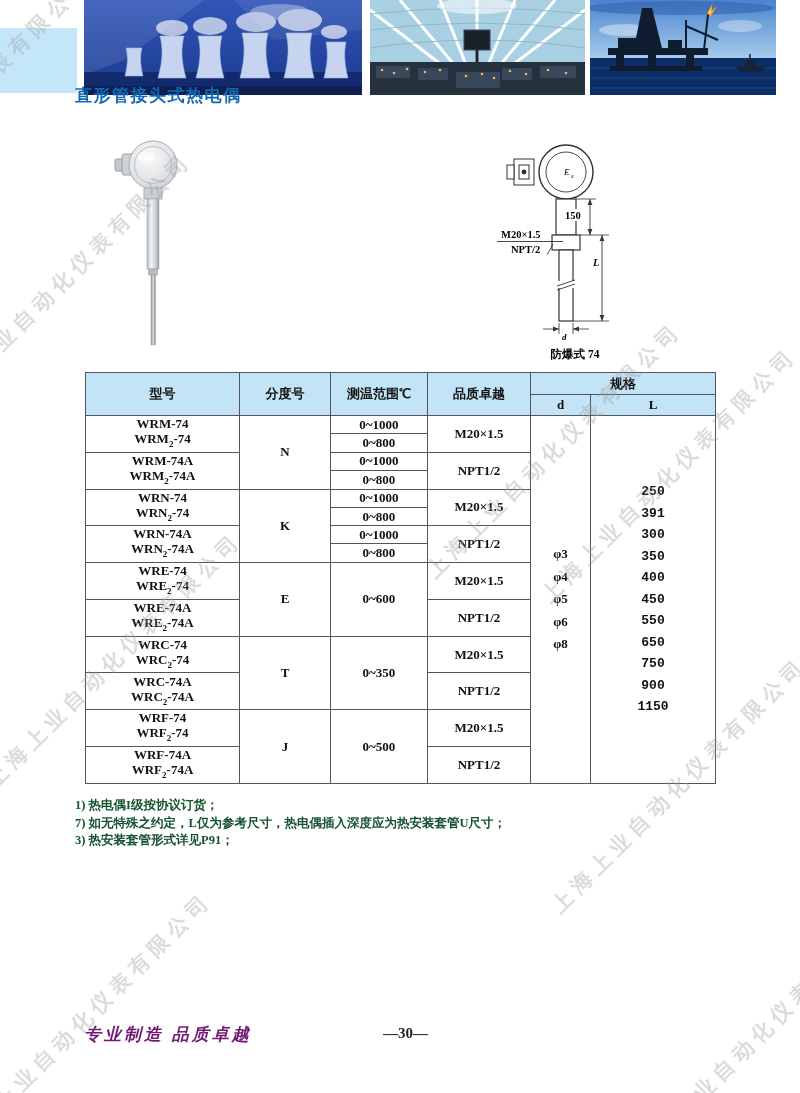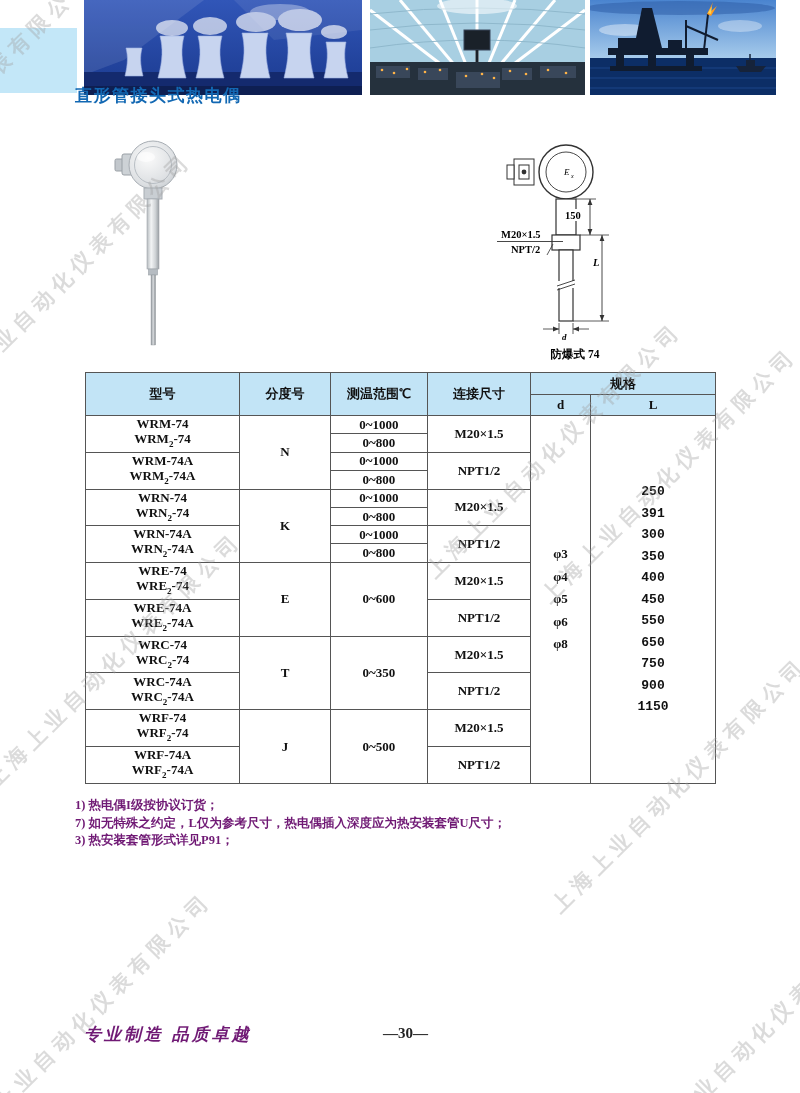--- a/index.html
+++ b/index.html
@@ -27,21 +27,21 @@
   table.spec td{border:1px solid #555;text-align:center;vertical-align:middle;
                 font-size:13px;font-weight:bold;color:#111;padding:0;overflow:hidden;}
   table.spec td.hd{background:#c2e4f6;}
   .m-lines{line-height:15px;}
   .m-lines sub{font-size:9px;}
   td.dcol div{line-height:22.5px;}
   td.lcol div{line-height:21.5px;font-family:Liberation Mono, monospace;}
 
   
   .notes{position:absolute;left:75px;top:797px;font-size:12.5px;font-weight:bold;
-         color:#701a75;line-height:17.5px;}
+         color:#14532d;line-height:17.5px;}
   .notes div{white-space:nowrap;}
 
   
   .slogan{position:absolute;left:84px;top:1023px;font-family:"Liberation Sans",sans-serif;
           font-size:17px;font-style:italic;font-weight:bold;color:#701a75;letter-spacing:3px;}
   .pagenum{position:absolute;left:383px;top:1025px;font-size:15px;font-weight:bold;color:#222;}
 
   
   .wm{position:absolute;white-space:nowrap;font-family:"Liberation Sans",sans-serif;
       font-weight:bold;font-size:21px;letter-spacing:6px;color:rgba(160,160,160,0.38);
@@ -264,21 +264,21 @@
       <col style="width:103px">
         <col style="width:60px">
         <col style="width:125px">
     </colgroup>
 
     <tbody>
         <tr style="height:22px">
       <td class="hd" rowspan="2">型号</td>
       <td class="hd" rowspan="2">分度号</td>
       <td class="hd" rowspan="2">测温范围℃</td>
-      <td class="hd" rowspan="2">连接尺寸</td>
+      <td class="hd" rowspan="2">品质卓越</td>
       <td class="hd" colspan="2">规格</td>
     </tr>
     <tr style="height:21px">
       <td class="hd">d</td>
       <td class="hd">L</td>
     </tr>
 
     <tr style="height:18px">
       <td rowspan="2">
         <div class="m-lines">

